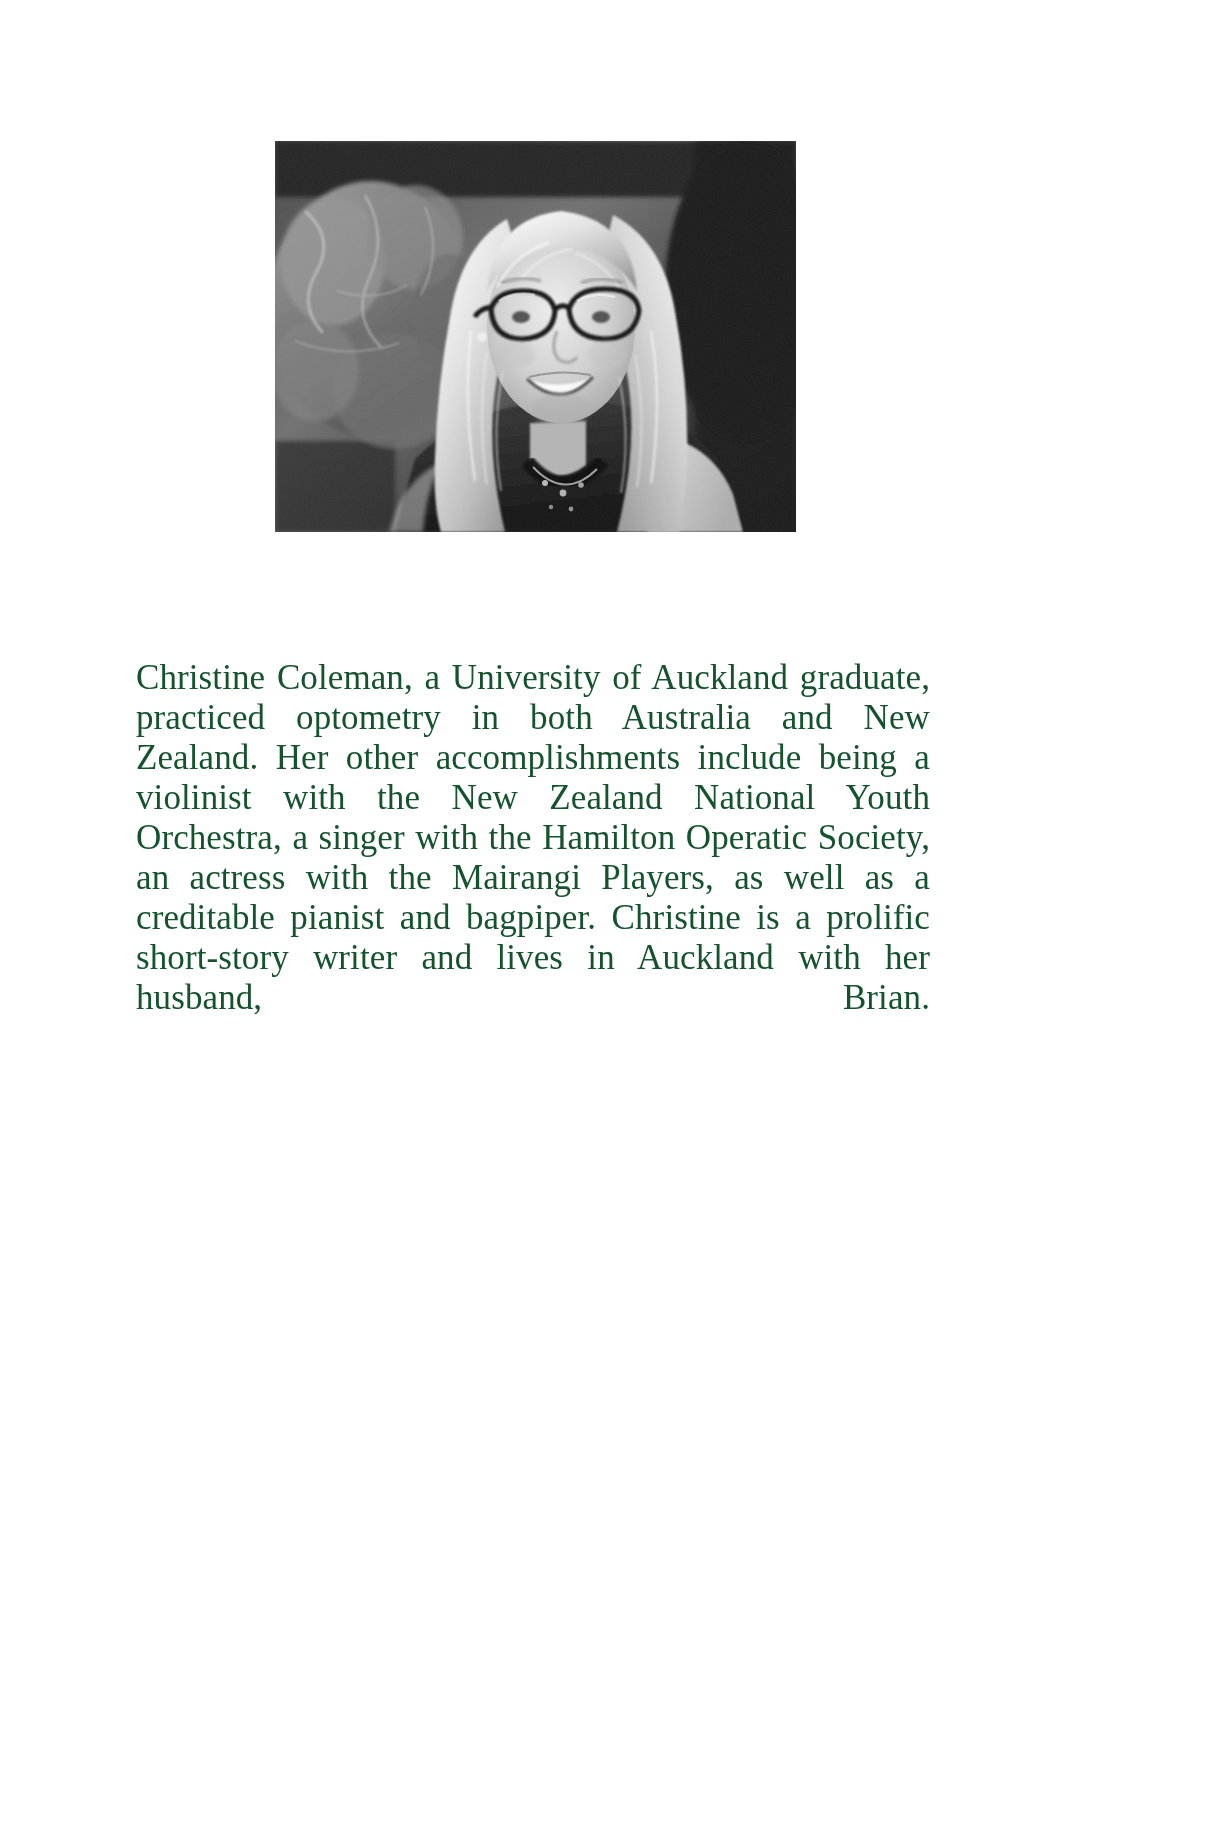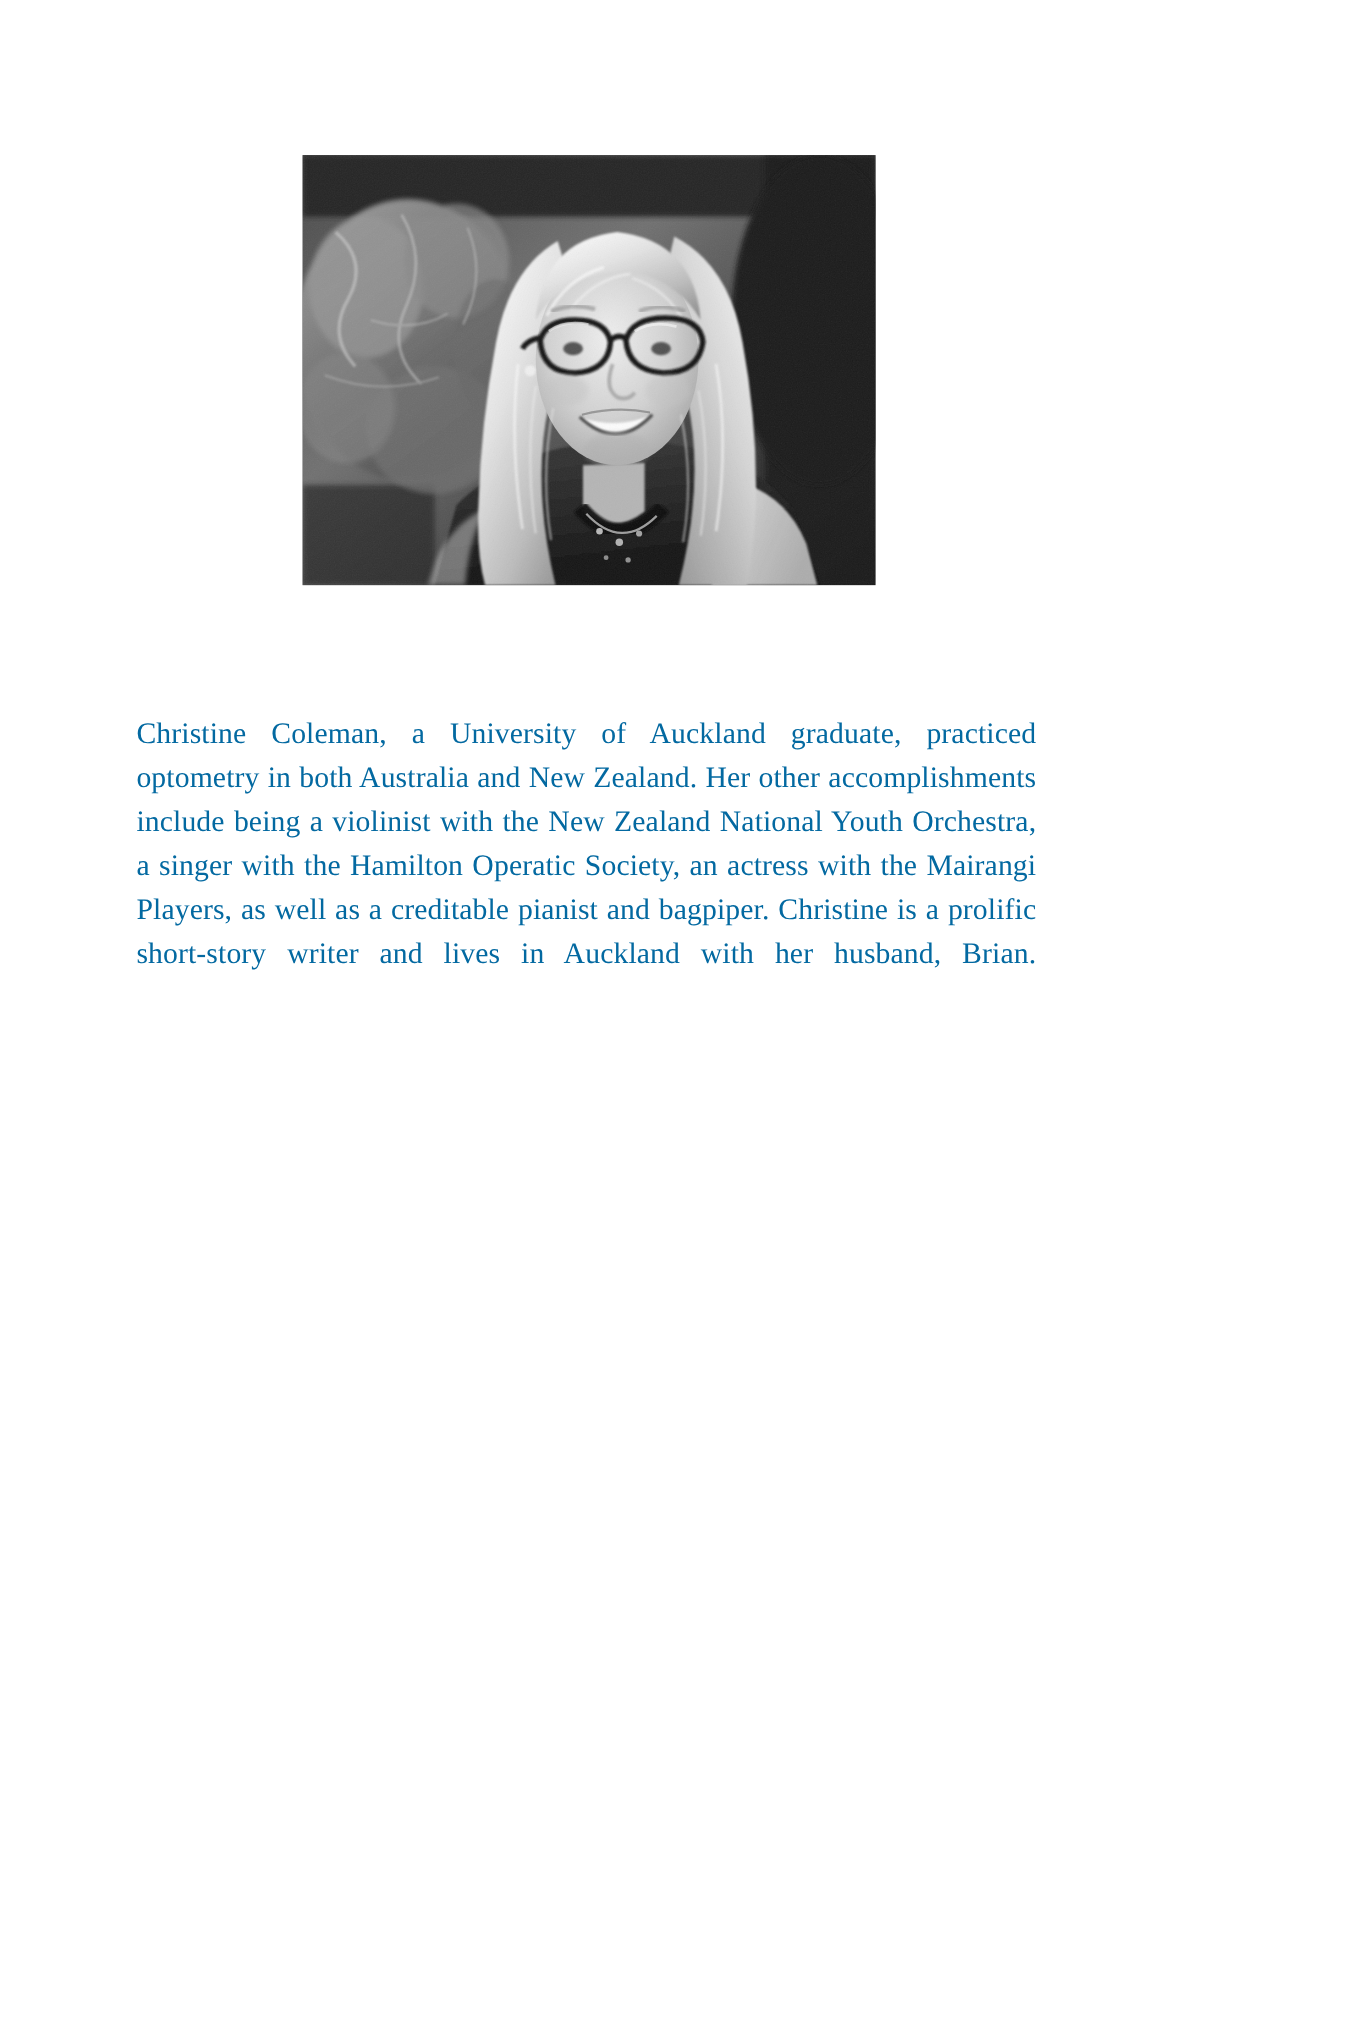--- a/index.html
+++ b/index.html
@@ -44,28 +44,28 @@
 
   
   .bio-block {
     position: absolute;
     left: 124px;
     top: 646px;
     width: 818px;
   }
 
   .bio-text {
-    margin: 0;
-    font-size: 27px;
+    margin: 12px;
+    font-size: 35px;
     line-height: 40px;
     text-align: justify;
     text-justify: inter-word;
     letter-spacing: 0.1px;
     word-spacing: 0.3px;
-    color: #0369a1;
+    color: #14532d;
     font-family: "Liberation Serif", "DejaVu Serif", serif;
   }
   .bio-text:after {
     content: "";
     display: inline-block;
     width: 100%;
   }
 </style>
 </head>
 <body>

